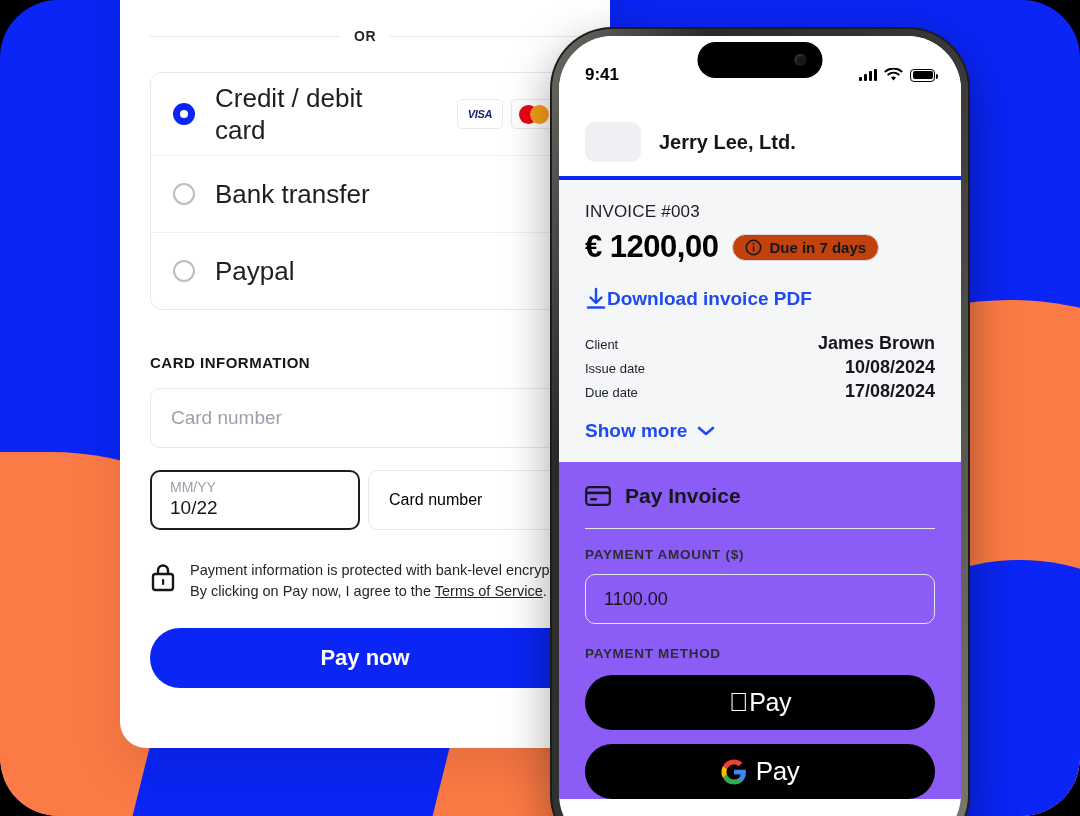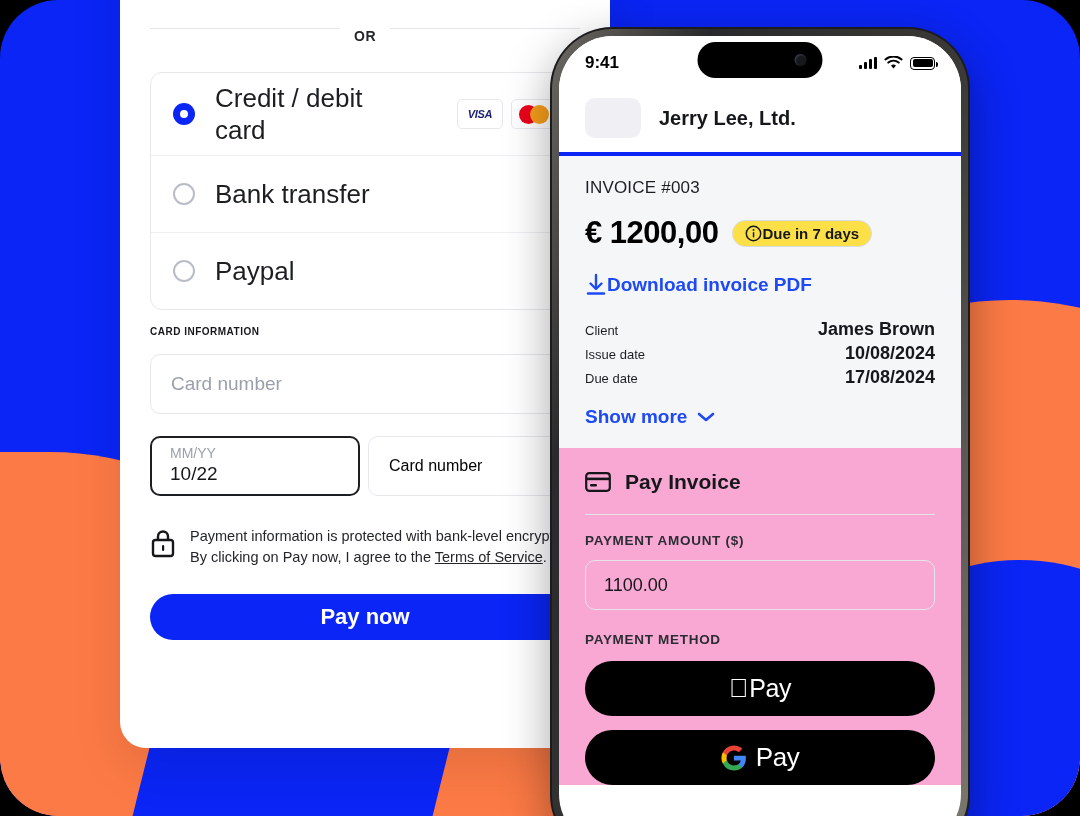--- a/index.html
+++ b/index.html
@@ -29,108 +29,108 @@
     position:absolute;left:0;right:0;bottom:0;height:120px;background:#FC7A45;
   }
 
   
   #paycard{
     position:absolute;left:120px;top:-60px;width:490px;height:808px;
     background:#ffffff;border-radius:26px;
     box-shadow:0 18px 50px rgba(0,0,0,.10);
     padding:0 30px;box-sizing:border-box;
   }
-  .or-row{display:flex;gap:14px;margin-top:88px;}
+  .or-row{display:flex;align-items:center;gap:14px;margin-top:88px;}
   .or-line{flex:1;height:1px;background:#E4E6EA;}
   .or-text{font-size:14px;font-weight:bold;letter-spacing:.6px;color:#24262B;}
 
   .methods{margin-top:28px;border:1px solid #E6E8EC;border-radius:12px;overflow:hidden;}
   .method{display:flex;align-items:center;padding:0 22px;min-height:76px;border-bottom:1px solid #EDEFF2;}
   .method:last-child{border-bottom:none;}
   .method.tall{min-height:82px;}
   .radio{width:22px;height:22px;border-radius:50%;border:2px solid #B9BDC6;box-sizing:border-box;flex:none;}
   .radio.on{border:none;background:#0A25F5;position:relative;}
   .radio.on:after{content:"";position:absolute;left:7px;top:7px;width:8px;height:8px;border-radius:50%;background:#fff;}
   .method-label{margin-left:20px;font-size:26px;color:#1C1E22;line-height:1.25;max-width:180px;}
   .brands{margin-left:auto;display:flex;gap:8px;}
   .brand{width:44px;height:28px;border:1px solid #E6E8EC;border-radius:5px;background:#fff;
          display:flex;align-items:center;justify-content:center;}
   .visa-txt{font-size:11px;font-weight:bold;font-style:italic;color:#1A1F71;letter-spacing:-.3px;}
   .mc{position:relative;width:30px;height:19px;}
   .mc i{position:absolute;top:0;width:19px;height:19px;border-radius:50%;}
   .mc i.r{left:0;background:#EB001B;}
   .mc i.y{right:0;background:#F79E1B;}
 
-  .sect-title{margin-top:16px;font-size:10px;font-weight:bold;letter-spacing:.5px;color:#15171B;}
+  .sect-title{margin-top:44px;font-size:15px;font-weight:bold;letter-spacing:.5px;color:#15171B;}
   .field{margin-top:17px;border:1px solid #E6E8EC;border-radius:10px;height:60px;
          display:flex;align-items:center;padding:0 20px;box-sizing:border-box;}
   .field .ph{font-size:19px;color:#9BA0AA;}
   .row2{display:flex;gap:8px;margin-top:22px;}
   .field2{flex:1;border:1px solid #E6E8EC;border-radius:10px;height:60px;box-sizing:border-box;
           display:flex;align-items:center;padding:0 20px;}
   .field2.filled{border:2px solid #1C1E22;flex-direction:column;align-items:flex-start;justify-content:center;padding:0 18px;}
   .mini-lbl{font-size:14px;color:#9BA0AA;line-height:1.1;}
   .val{font-size:19px;color:#15171B;line-height:1.25;margin-top:1px;}
 
   .legal{display:flex;gap:14px;margin-top:30px;align-items:flex-start;}
   .lock{flex:none;margin-top:2px;}
   .legal-txt{font-size:14.5px;color:#24262B;line-height:1.45;}
   .legal-txt a{color:#24262B;text-decoration:underline;}
 
-  .paynow{margin-top:26px;height:46px;border-radius:34px;background:#0A25F5;color:#fff;
+  .paynow{margin-top:26px;height:60px;border-radius:34px;background:#0A25F5;color:#fff;
           font-size:22px;font-weight:bold;display:flex;align-items:center;justify-content:center;
           border:none;width:100%;cursor:pointer;font-family:inherit;}
 
   
   #phone{
     position:absolute;left:550px;top:27px;width:420px;height:830px;
     background:#1c1c1e;border-radius:62px;padding:9px;box-sizing:border-box;
     box-shadow:0 16px 46px rgba(0,0,0,.35);
   }
   #phone:before{content:"";position:absolute;inset:2px;border-radius:60px;
     background:linear-gradient(110deg,#6d6a63,#2a2a2c 22%,#3b3a37 60%,#7d7a70);z-index:0;}
   .phone-inner{position:relative;z-index:1;width:100%;height:100%;background:#fff;
     border-radius:54px;overflow:hidden;}
 
-  .statusbar{height:46px;display:flex;align-items:center;padding:4px 26px;position:relative;background:#fff;}
+  .statusbar{height:46px;display:flex;align-items:center;padding:16px 26px;position:relative;background:#fff;}
   .clock{font-size:17px;font-weight:bold;color:#000;}
   .island{position:absolute;left:50%;transform:translateX(-50%);top:6px;width:125px;height:36px;
           background:#000;border-radius:20px;}
   .island:after{content:"";position:absolute;right:16px;top:12px;width:12px;height:12px;border-radius:50%;
           background:#16181c;box-shadow:inset 1px 1px 2px #3a4150;}
   .status-right{margin-left:auto;display:flex;align-items:center;gap:7px;}
   .bars{display:flex;align-items:flex-end;gap:2px;height:12px;}
   .bars span{width:3px;background:#000;border-radius:1px;}
   .battery{width:25px;height:13px;border:1.5px solid #000;border-radius:4px;position:relative;padding:1.5px;box-sizing:border-box;}
   .battery i{display:block;height:100%;background:#000;border-radius:2px;}
   .battery:after{content:"";position:absolute;right:-3.5px;top:4px;width:2px;height:5px;background:#000;border-radius:0 2px 2px 0;}
 
   .app-head{display:flex;align-items:center;gap:18px;padding:8px 26px 14px;background:#fff;}
   .logo-box{width:56px;height:40px;border-radius:10px;background:#EFEFF4;}
   .company{font-size:20px;font-weight:bold;color:#15171B;}
   .accent-bar{height:4px;background:#0A25F5;}
 
   .inv-panel{background:#F5F6F8;padding:22px 26px 20px;}
   .inv-no{font-size:17px;color:#1C1E22;letter-spacing:.2px;}
-  .amount-row{display:flex;align-items:center;gap:14px;margin-top:17px;}
+  .amount-row{display:flex;align-items:center;gap:14px;margin-top:7px;}
   .amount{font-size:31px;font-weight:bold;color:#000;letter-spacing:-.5px;}
-  .due-pill{display:flex;align-items:center;border:1px solid #D7DAE0;border-radius:16px;
-            padding:4px 12px;background:#fde047;}
+  .due-pill{display:flex;align-items:center;gap:7px;border:1px solid #D7DAE0;border-radius:16px;
+            padding:4px 12px;background:#c2410c;}
   .due-pill span{font-size:15px;font-weight:bold;color:#15171B;}
   .dl-row{display:flex;align-items:center;margin-top:22px;cursor:pointer;}
   .dl-txt{font-size:19px;font-weight:bold;color:#1E4AF5;}
 
   .kv{margin-top:22px;}
   .kv-row{display:flex;justify-content:space-between;align-items:baseline;margin-bottom:3px;}
   .kv-k{font-size:13px;color:#1C1E22;}
   .kv-v{font-size:18px;font-weight:bold;color:#15171B;}
   .showmore{display:flex;align-items:center;gap:10px;margin-top:18px;cursor:pointer;}
   .showmore span{font-size:19px;font-weight:bold;color:#1E4AF5;}
 
-  .pay-panel{background:#f9a8d4;padding:22px 26px 0;}
+  .pay-panel{background:#8b5cf6;padding:22px 26px 0;}
   .pay-title-row{display:flex;align-items:center;gap:14px;}
   .pay-title{font-size:21px;font-weight:bold;color:#15171B;}
   .hr{height:1px;background:#E4E6EA;margin:20px 0 18px;}
   .lbl-caps{font-size:13.5px;font-weight:bold;letter-spacing:.7px;color:#2A2D33;}
   .amt-field{margin-top:12px;height:50px;border:1px solid #E3E5EA;border-radius:10px;
              display:flex;align-items:center;padding:0 18px;box-sizing:border-box;}
   .amt-field .v{font-size:18px;color:#15171B;}
   .pm-lbl{margin-top:22px;}
   .paybtn{margin-top:14px;height:55px;border-radius:30px;background:#000;display:flex;
           align-items:center;justify-content:center;cursor:pointer;}

